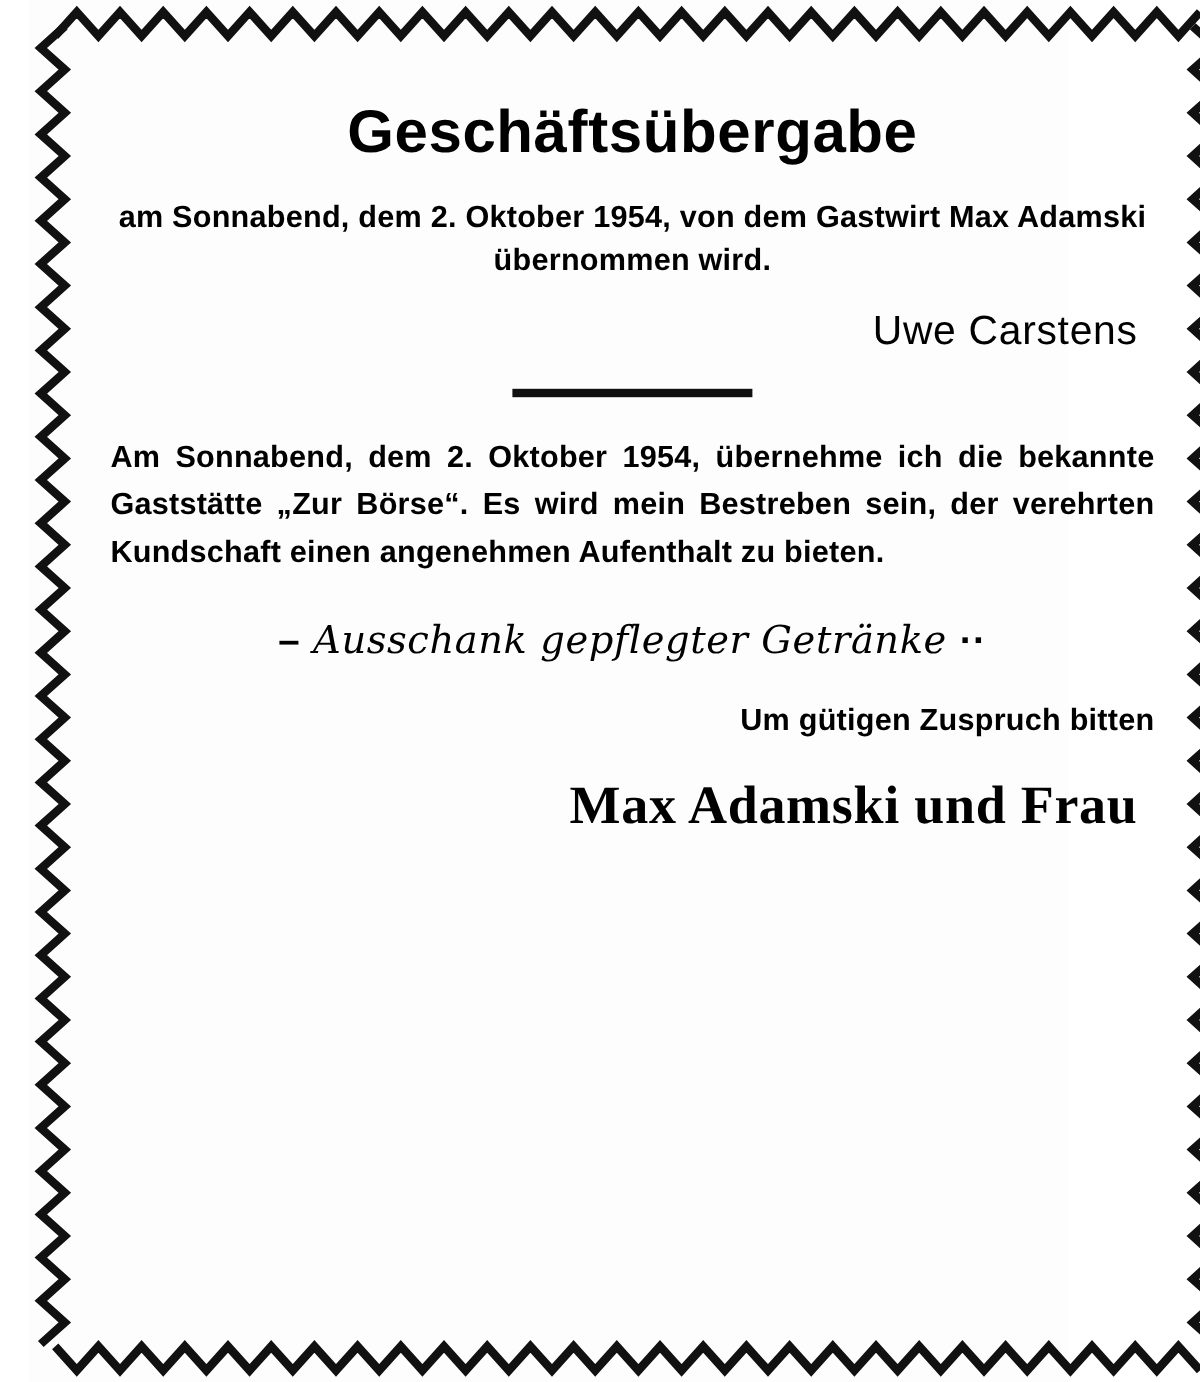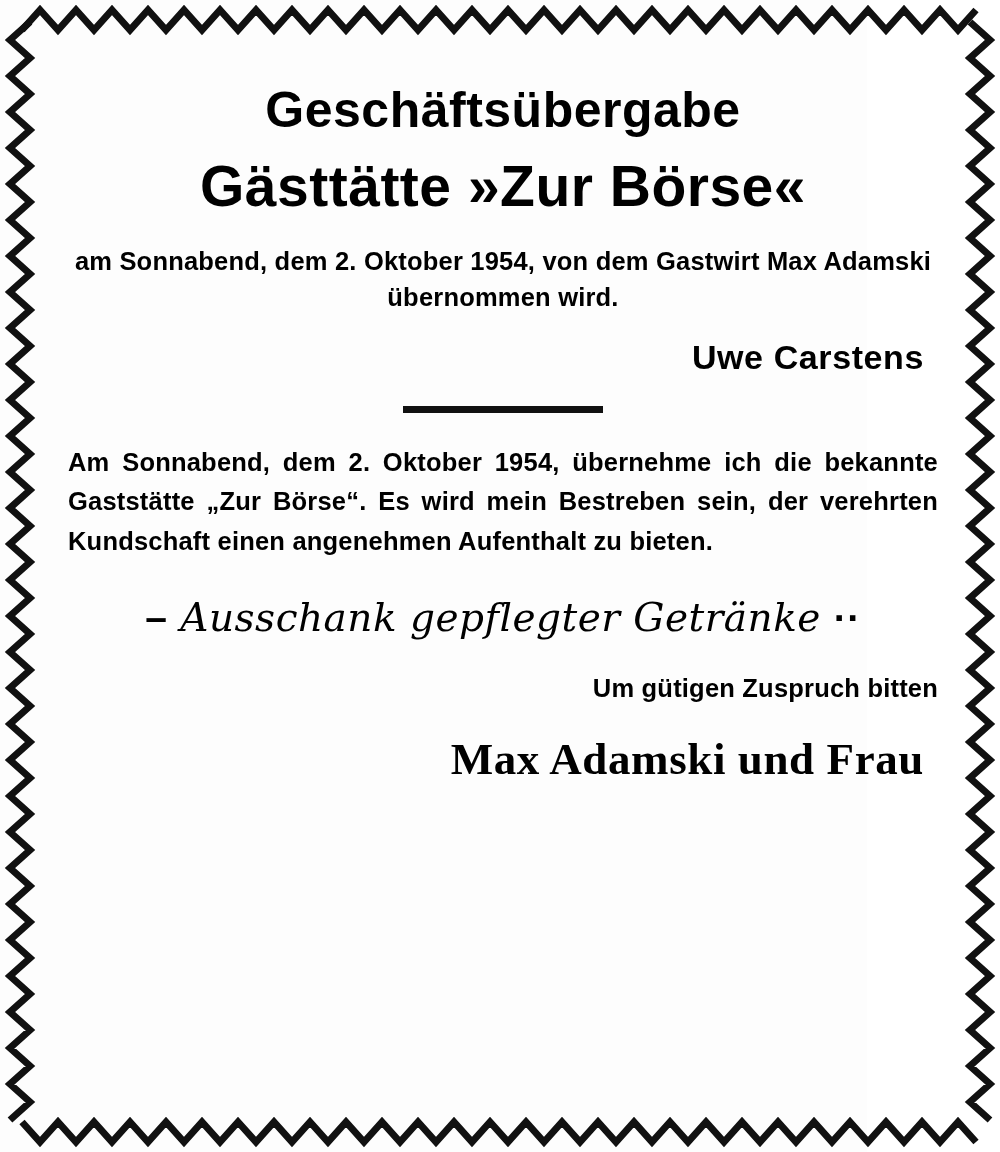--- a/index.html
+++ b/index.html
@@ -14,20 +14,21 @@
     font-family: "Liberation Sans", sans-serif;
     color: #000000;
   }
 
   #ad-page {
     position: relative;
     width: 867px;
     height: 1152px;
     background: #fdfdfd;
     box-sizing: border-box;
+    margin-left: 24px;
   }
 
   
   #border-frame {
     position: absolute;
     left: 0;
     top: 0;
     width: 1000px;
     height: 1152px;
     pointer-events: none;
@@ -83,21 +84,21 @@
     text-align: center;
   }
   .body-block .indent {
     display: inline-block;
     width: 26px;
   }
 
   .signature {
     text-align: right;
     font-size: 34px;
-    font-weight: bold;
+    font-weight: normal;
     letter-spacing: 0.6px;
     margin: 22px 14px 0 0;
   }
 
   .rule-wrap {
     text-align: center;
     margin: 22px 0 0 0;
   }
   .rule {
     display: inline-block;
@@ -113,21 +114,21 @@
     letter-spacing: 0.2px;
     margin: 26px 0 0 0;
     text-align: justify;
     text-justify: inter-word;
   }
 
   .script-line {
     text-align: center;
     font-family: "DejaVu Serif", serif;
     font-style: italic;
-    font-size: 39px;
+    font-size: 32px;
     letter-spacing: 0.5px;
     margin: 34px 0 0 0;
   }
   .script-line .dash {
     font-family: "Liberation Sans", sans-serif;
     font-style: normal;
     font-weight: bold;
   }
 
   .closing-line {
@@ -163,21 +164,20 @@
 
       <polyline points="970,22 990,40 970,58 990,76 970,94 990,112 970,130 990,148 970,166 990,184 970,202 990,220 970,238 990,256 970,274 990,292 970,310 990,328 970,346 990,364 970,382 990,400 970,418 990,436 970,454 990,472 970,490 990,508 970,526 990,544 970,562 990,580 970,598 990,616 970,634 990,652 970,670 990,688 970,706 990,724 970,742 990,760 970,778 990,796 970,814 990,832 970,850 990,868 970,886 990,904 970,922 990,940 970,958 990,976 970,994 990,1012 970,1030 990,1048 970,1066 990,1084 970,1102 990,1120"></polyline>
     </g>
   </svg>
 
   <div id="ad-content">
 
     <h1 class="headline">Geschäftsübergabe</h1>
 
 
-    <h2 class="venue">Gästtätte »Zur Börse«</h2>
 
     <p class="body-block no-justify">am Sonnabend, dem 2. Oktober 1954, von dem Gastwirt Max Adamski übernommen wird.</p>
 
 
     <p class="signature">Uwe Carstens</p>
 
     <div class="rule-wrap">
       <span class="rule"></span>
     </div>
 

